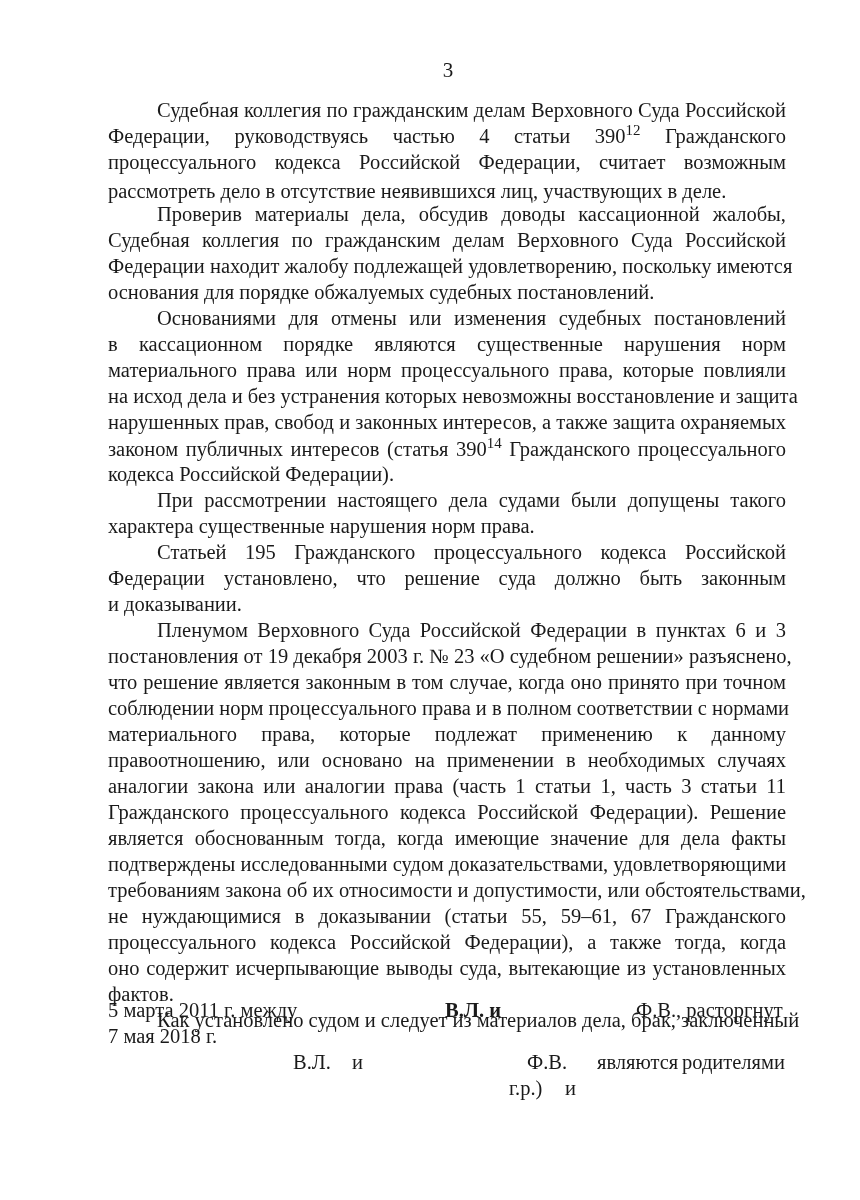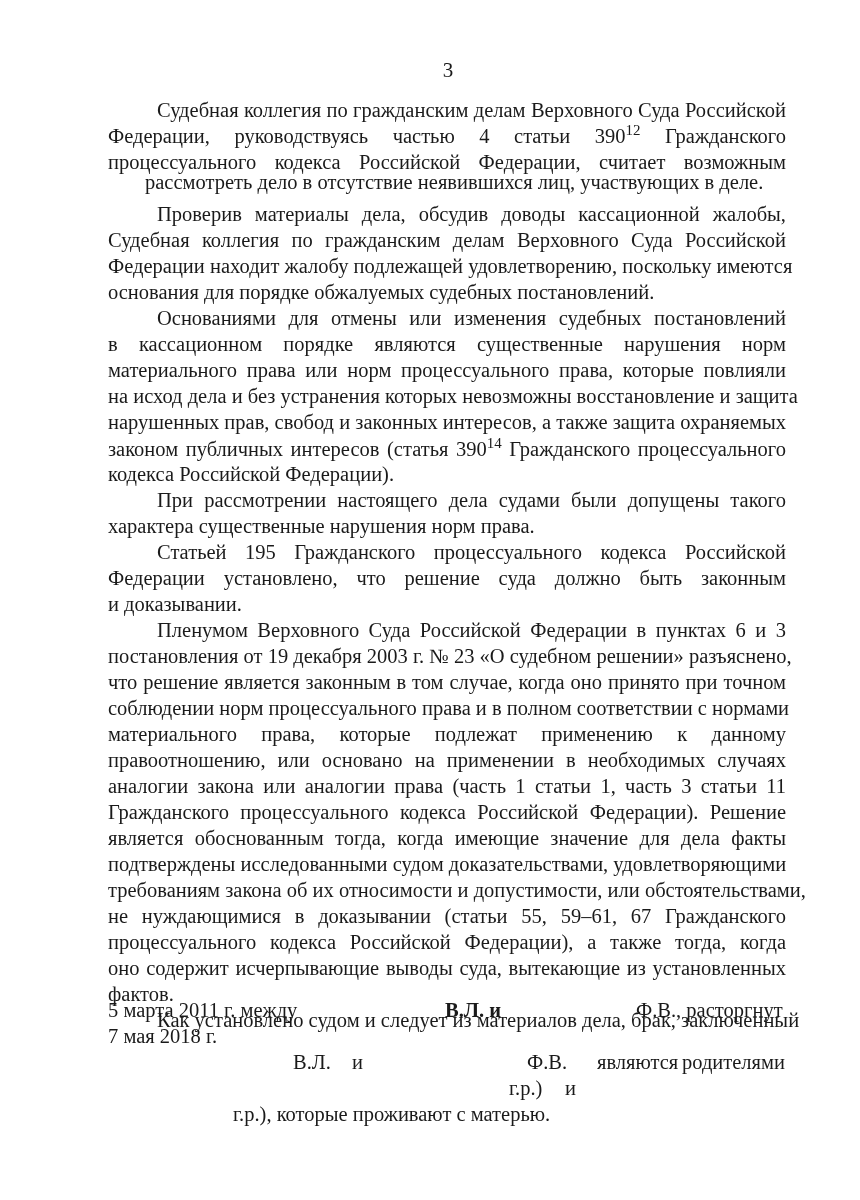--- a/index.html
+++ b/index.html
@@ -16,21 +16,21 @@
 </style>
 </head>
 <body>
 
 <div class="page">
   <div class="page-num">3</div>
   <div id="body-lines">
       <div class="line indent" style="top: 97px;">Судебная коллегия по гражданским делам Верховного Суда Российской</div>
       <div class="line" style="top: 123px;">Федерации, руководствуясь частью 4 статьи 390<sup>12</sup> Гражданского</div>
       <div class="line" style="top: 149px;">процессуального кодекса Российской Федерации, считает возможным</div>
-      <div class="line last" style="top: 169px; margin-left: 37px;">рассмотреть дело в отсутствие неявившихся лиц, участвующих в деле.</div>
+      <div class="line last" style="top: 178px;">рассмотреть дело в отсутствие неявившихся лиц, участвующих в деле.</div>
       <div class="line indent" style="top: 201px;">Проверив материалы дела, обсудив доводы кассационной жалобы,</div>
       <div class="line" style="top: 227px;">Судебная коллегия по гражданским делам Верховного Суда Российской</div>
       <div class="line" style="top: 253px;">Федерации находит жалобу подлежащей удовлетворению, поскольку имеются</div>
       <div class="line last" style="top: 279px;">основания для порядке обжалуемых судебных постановлений.</div>
       <div class="line indent" style="top: 305px;">Основаниями для отмены или изменения судебных постановлений</div>
       <div class="line" style="top: 331px;">в кассационном порядке являются существенные нарушения норм</div>
       <div class="line" style="top: 357px;">материального права или норм процессуального права, которые повлияли</div>
       <div class="line" style="top: 383px;">на исход дела и без устранения которых невозможны восстановление и защита</div>
       <div class="line" style="top: 409px;">нарушенных прав, свобод и законных интересов, а также защита охраняемых</div>
       <div class="line" style="top: 436px;">законом публичных интересов (статья 390<sup>14</sup> Гражданского процессуального</div>
@@ -64,14 +64,13 @@
   <span class="abs" style="left:108px; top:1023px;">7 мая 2018 г.</span>
 
   <span class="abs" style="left:293px; top:1049px;">В.Л.</span>
   <span class="abs" style="left:352px; top:1049px;">и</span>
   <span class="abs" style="left:527px; top:1049px;">Ф.В.</span>
   <span class="abs" style="left:597px; top:1049px;">являются</span>
   <span class="abs" style="left:682px; top:1049px;">родителями</span>
 
   <span class="abs" style="left:509px; top:1075px;">г.р.)</span>
   <span class="abs" style="left:565px; top:1075px;">и</span>
-  <span class="abs" style="left:233px; top:1101px;">г.р.), которые проживают с матерью.</span>
 </div>
 
 </body></html>

